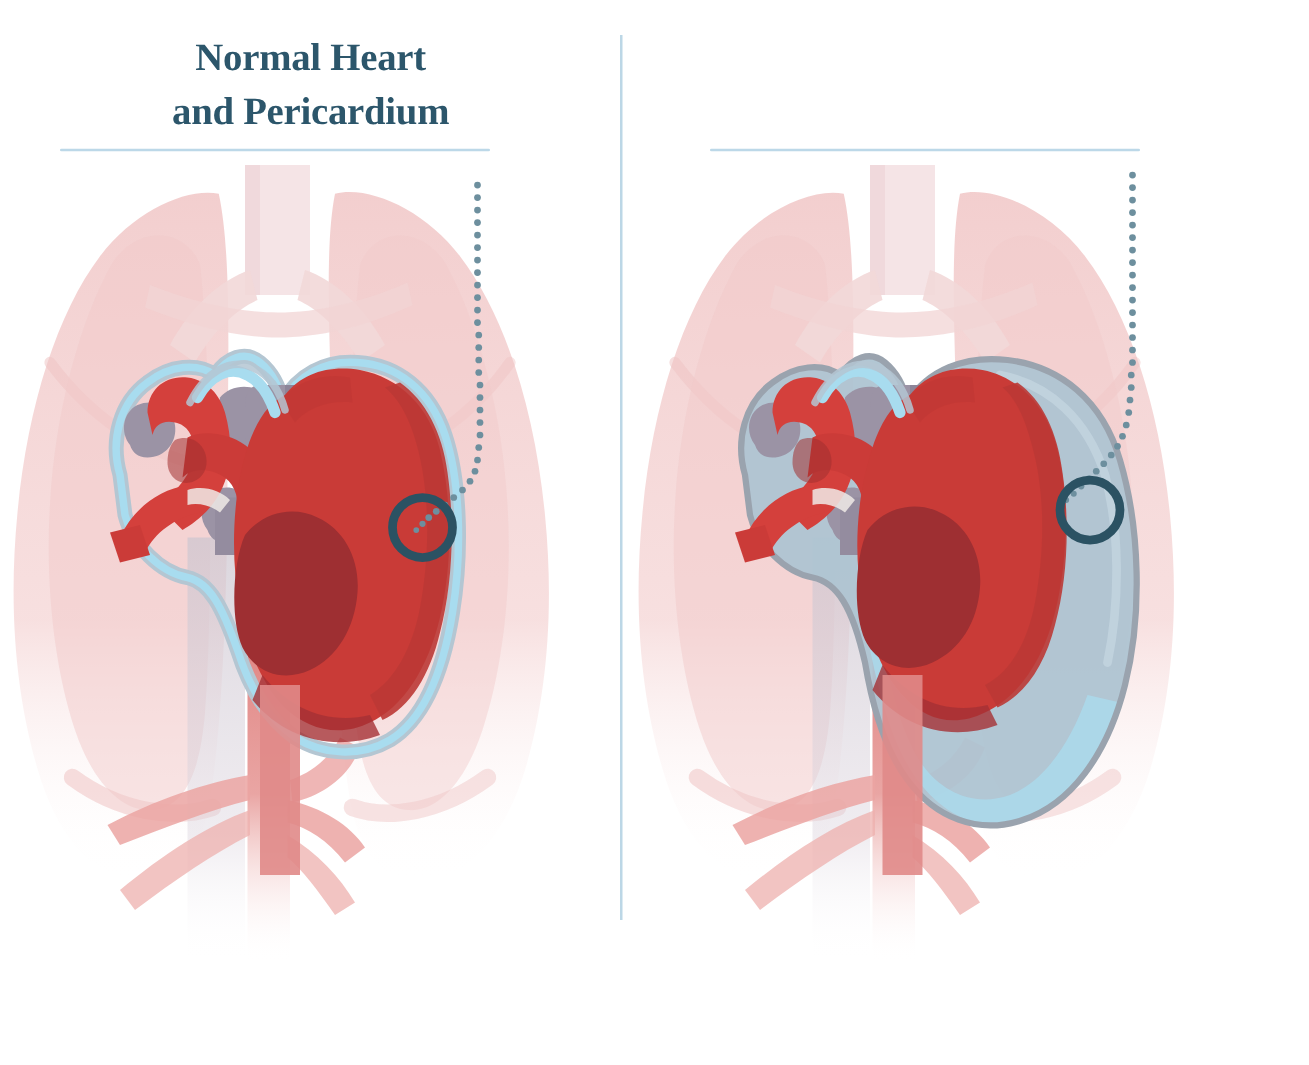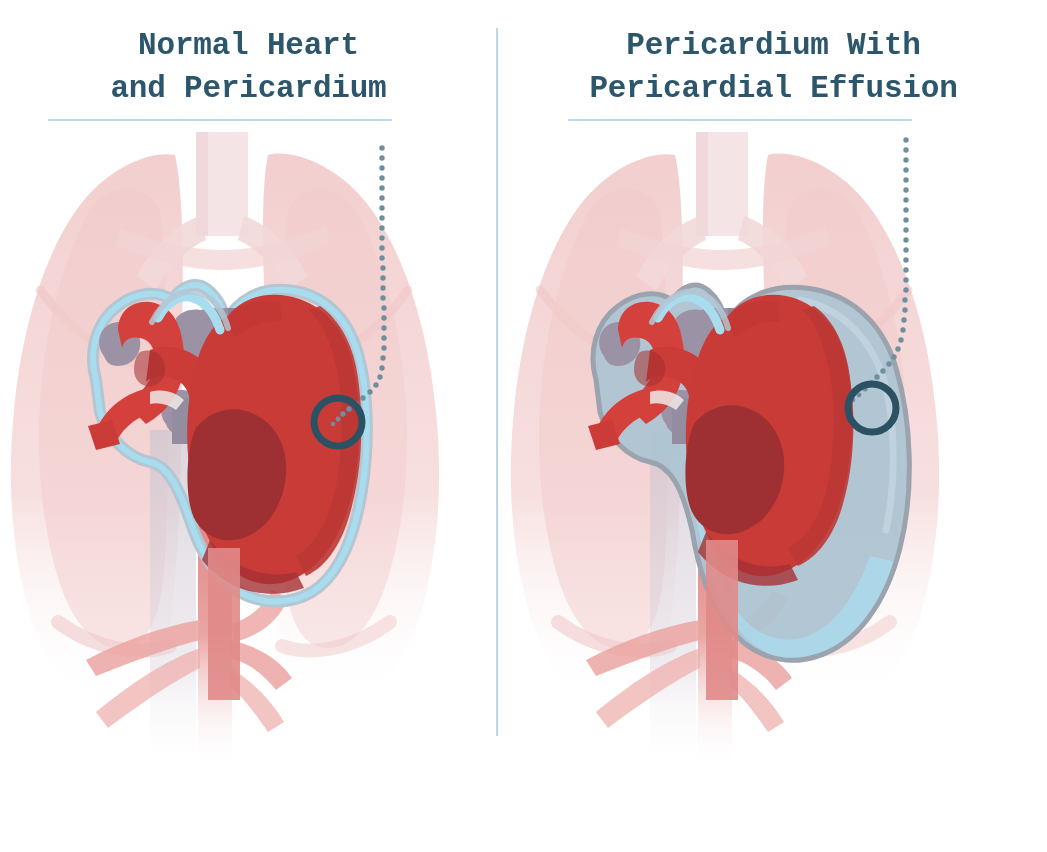--- a/index.html
+++ b/index.html
@@ -34,21 +34,21 @@
     position: absolute;
     top: 24px;
     left: 0;
     width: 100%;
     text-align: center;
     font-size: 31px;
     line-height: 43px;
     font-weight: bold;
     letter-spacing: -0.2px;
     color: #2c566b;
-    font-family: Liberation Mono, monospace;
+    font-family: Liberation Serif, serif;
     white-space: pre-line;
   }
   .title-rule {
     position: absolute;
     top: 119px;
     height: 2px;
     background: #bcd8e8;
     border-radius: 1px;
   }
   #rule-left  { left: 48px;  width: 344px; }
@@ -444,21 +444,19 @@
         <circle cx="383" cy="371" r="2.7"></circle>
           <circle cx="377" cy="377" r="2.7"></circle>
         <circle cx="371" cy="383" r="2.6"></circle>
           <circle cx="365" cy="389" r="2.5"></circle>
         <circle cx="359" cy="395" r="2.4"></circle>
           <circle cx="353" cy="400" r="2.3"></circle>
       </g>
       <circle class="callout-ring" cx="372" cy="408" r="24"></circle>
     </svg>
 
-    <div class="panel-title">Pericardium With
-Pericardial Effusion</div>
   </div>
 
   <div class="title-rule" id="rule-right"></div>
 
   <div id="vertical-divider"></div>
 
 </div>
 
 </body></html>

